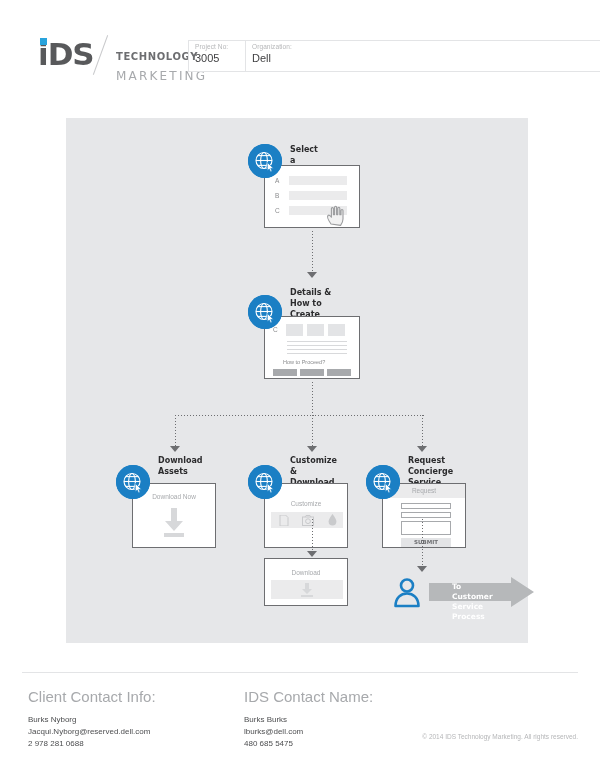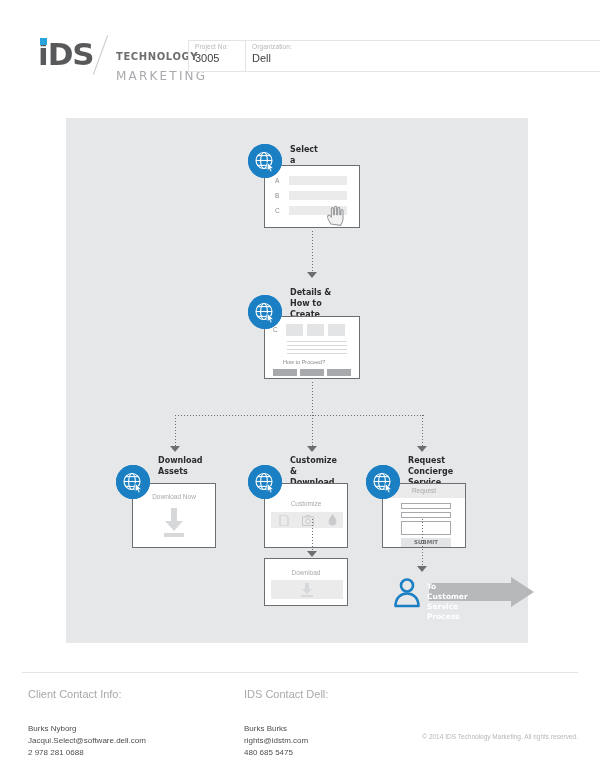--- a/index.html
+++ b/index.html
@@ -213,21 +213,21 @@
   .cs { position: absolute; left: 325px; top: 455px; }
   .cs-arrow {
     position: absolute;
     left: 38px; top: 4px;
     width: 105px; height: 30px;
     background: #b6b8ba;
     clip-path: polygon(0 6px, 82px 6px, 82px 0, 105px 15px, 82px 30px, 82px 24px, 0 24px);
   }
   .cs-label {
     position: absolute;
-    left: 36px; top: 9px;
+    left: 61px; top: 9px;
     font-family: "DejaVu Sans", sans-serif;
     font-weight: bold;
     font-size: 7.5px;
     color: #ffffff;
     line-height: 1.35;
     white-space: pre-line;
     z-index: 2;
   }
 
   .dotline {
@@ -253,23 +253,23 @@
   .footer-rule {
     position: absolute;
     left: 22px; top: 672px;
     width: 556px; height: 1px;
     background: #e3e4e6;
   }
   .contact { position: absolute; top: 688px; }
   .contact-client { left: 28px; }
   .contact-ids { left: 244px; }
   .contact-title {
-    font-size: 11px;
+    font-size: 15px;
     color: #a7a9ac;
-    margin-bottom: 23px;
+    margin-bottom: 9px;
   }
   .contact-line {
     font-size: 8px;
     color: #4d4e50;
     line-height: 1.5;
   }
   .copyright {
     position: absolute;
     right: 22px; top: 733px;
     font-size: 6.5px;
@@ -501,26 +501,26 @@
 Service Process</div>
     </div>
 
   </div>
 
   <div class="footer-rule"></div>
 
   <div class="contact contact-client">
     <div class="contact-title">Client Contact Info:</div>
     <div class="contact-line">Burks Nyborg</div>
-    <div class="contact-line">Jacqui.Select@software.dell.com</div>
+    <div class="contact-line">Jacqui.Nyborg@reserved.dell.com</div>
     <div class="contact-line">2 978 281 0688</div>
   </div>
 
   <div class="contact contact-ids">
-    <div class="contact-title">IDS Contact Dell:</div>
+    <div class="contact-title">IDS Contact Name:</div>
     <div class="contact-line">Burks Burks</div>
-    <div class="contact-line">rights@idstm.com</div>
+    <div class="contact-line">lburks@dell.com</div>
     <div class="contact-line">480 685 5475</div>
   </div>
 
   <div class="copyright">© 2014 IDS Technology Marketing. All rights reserved.</div>
 
 </div>
 
 </body></html>

